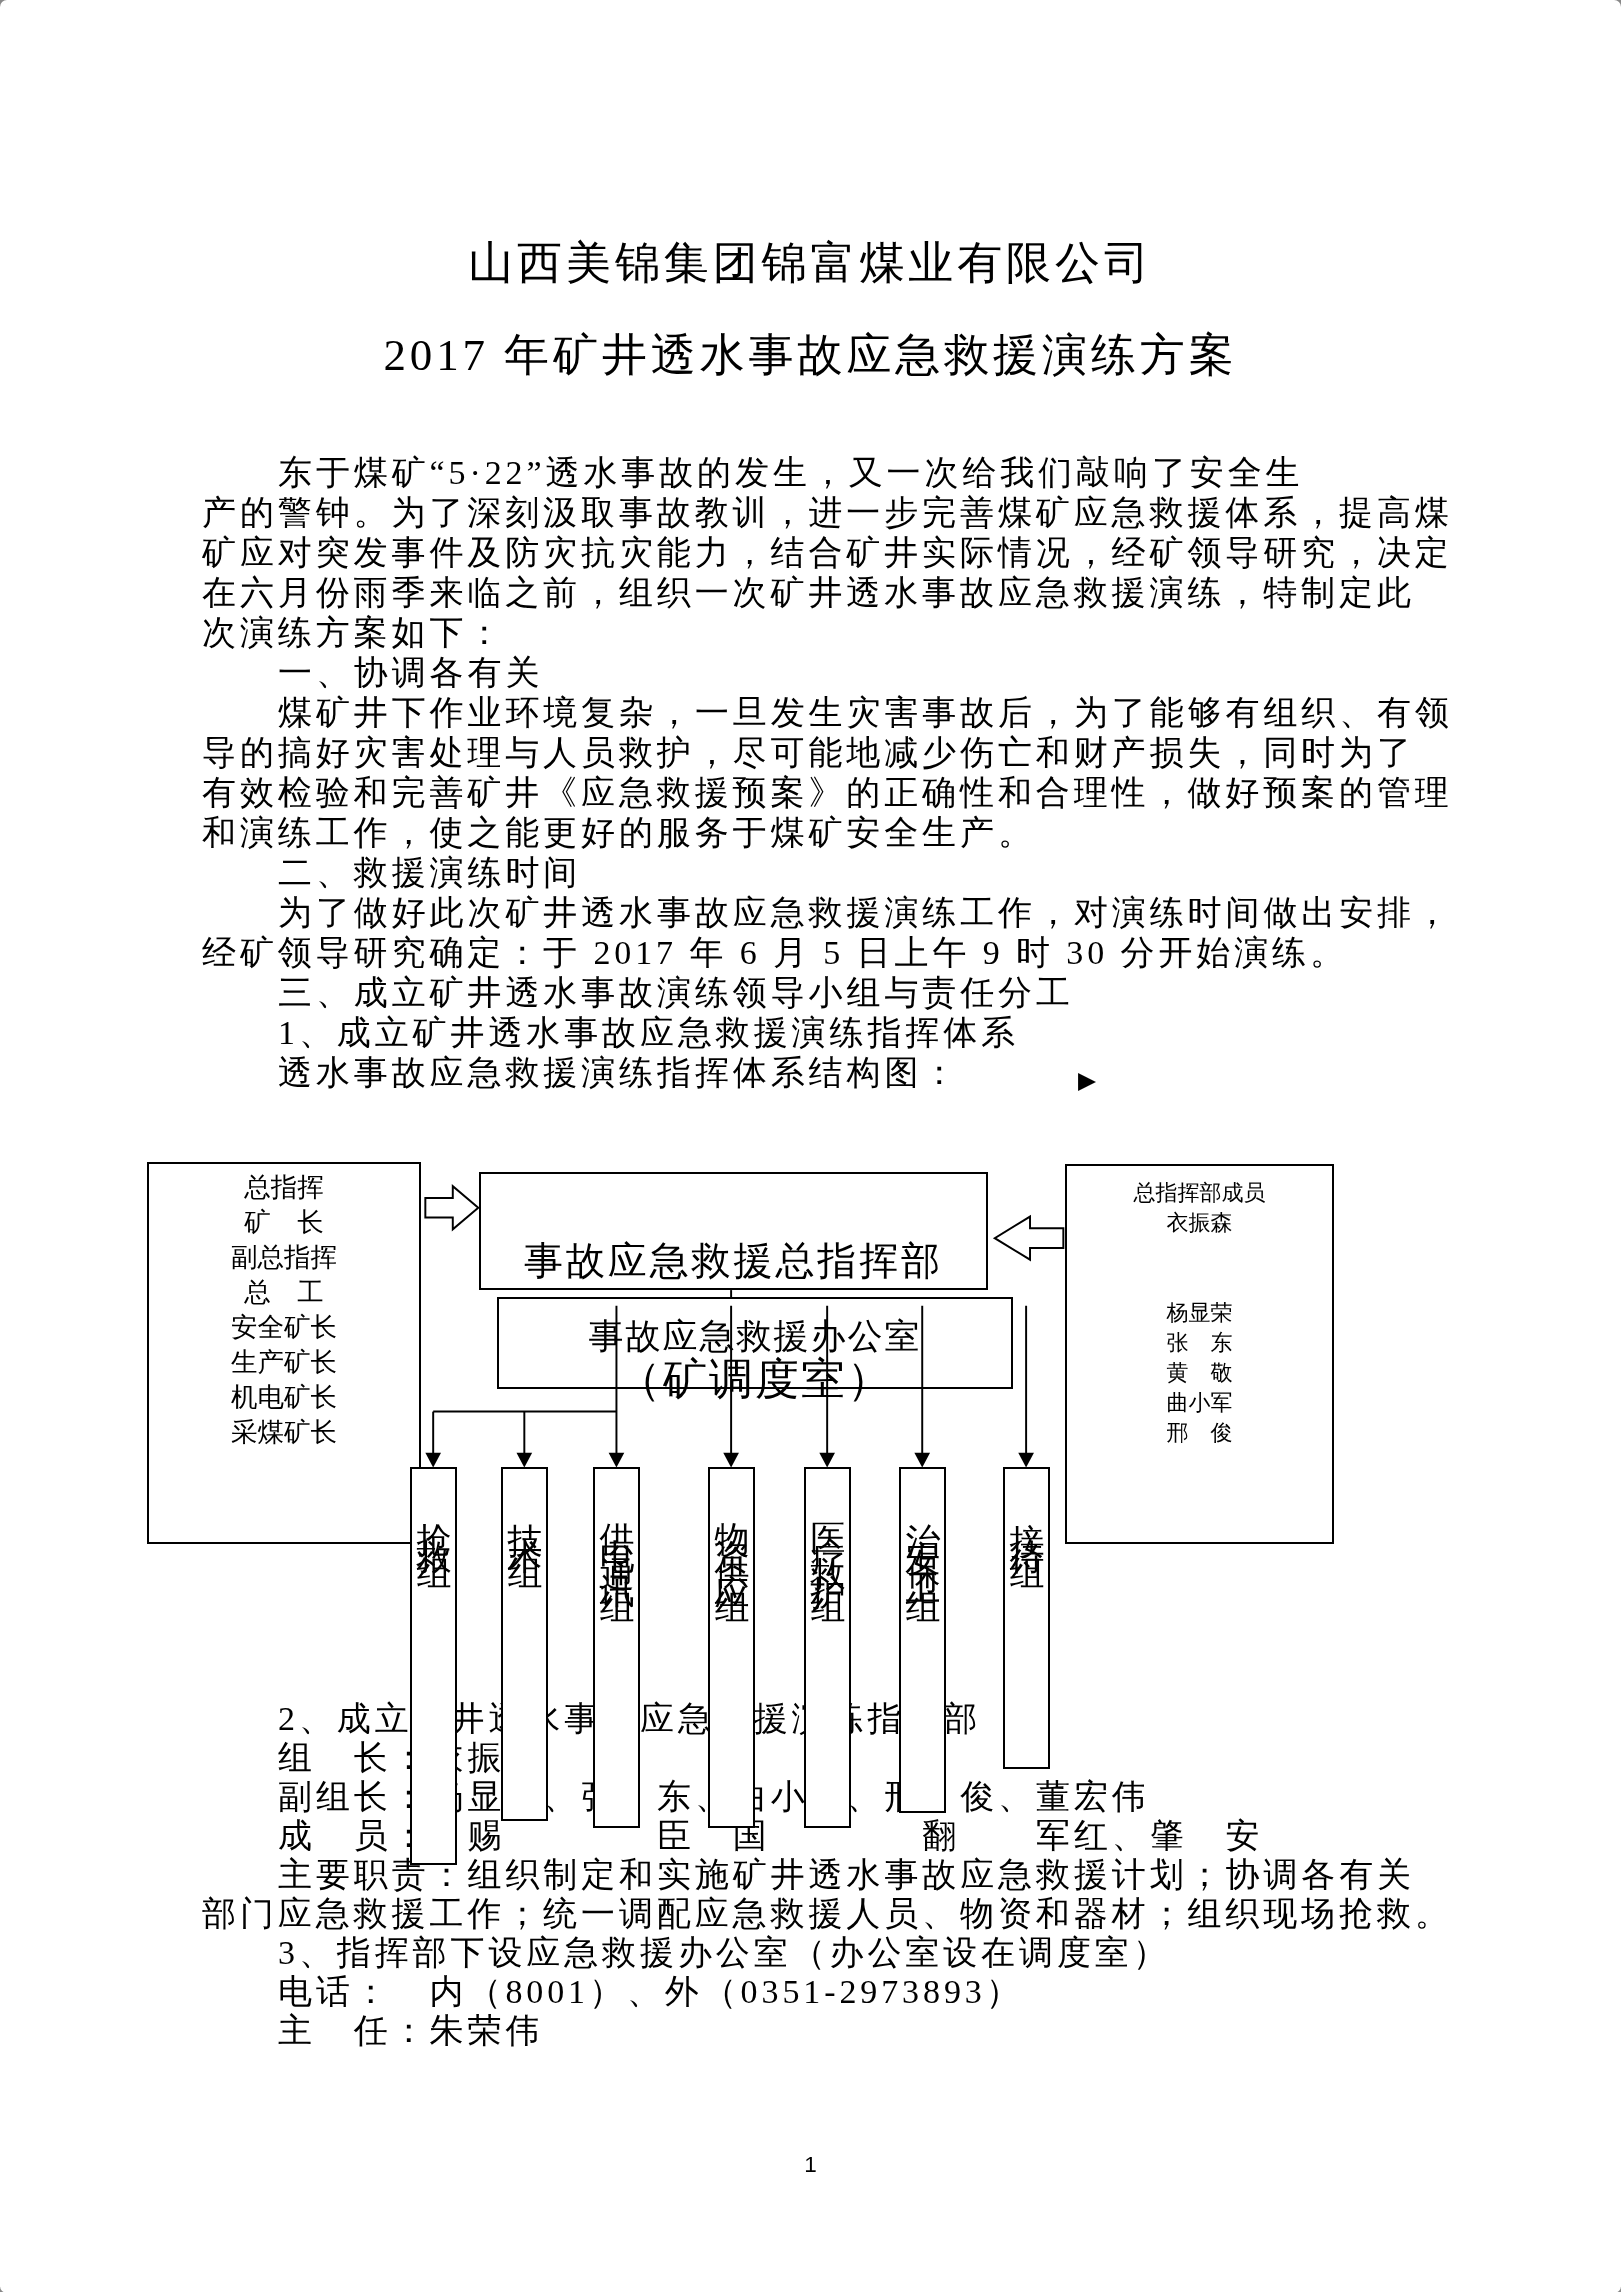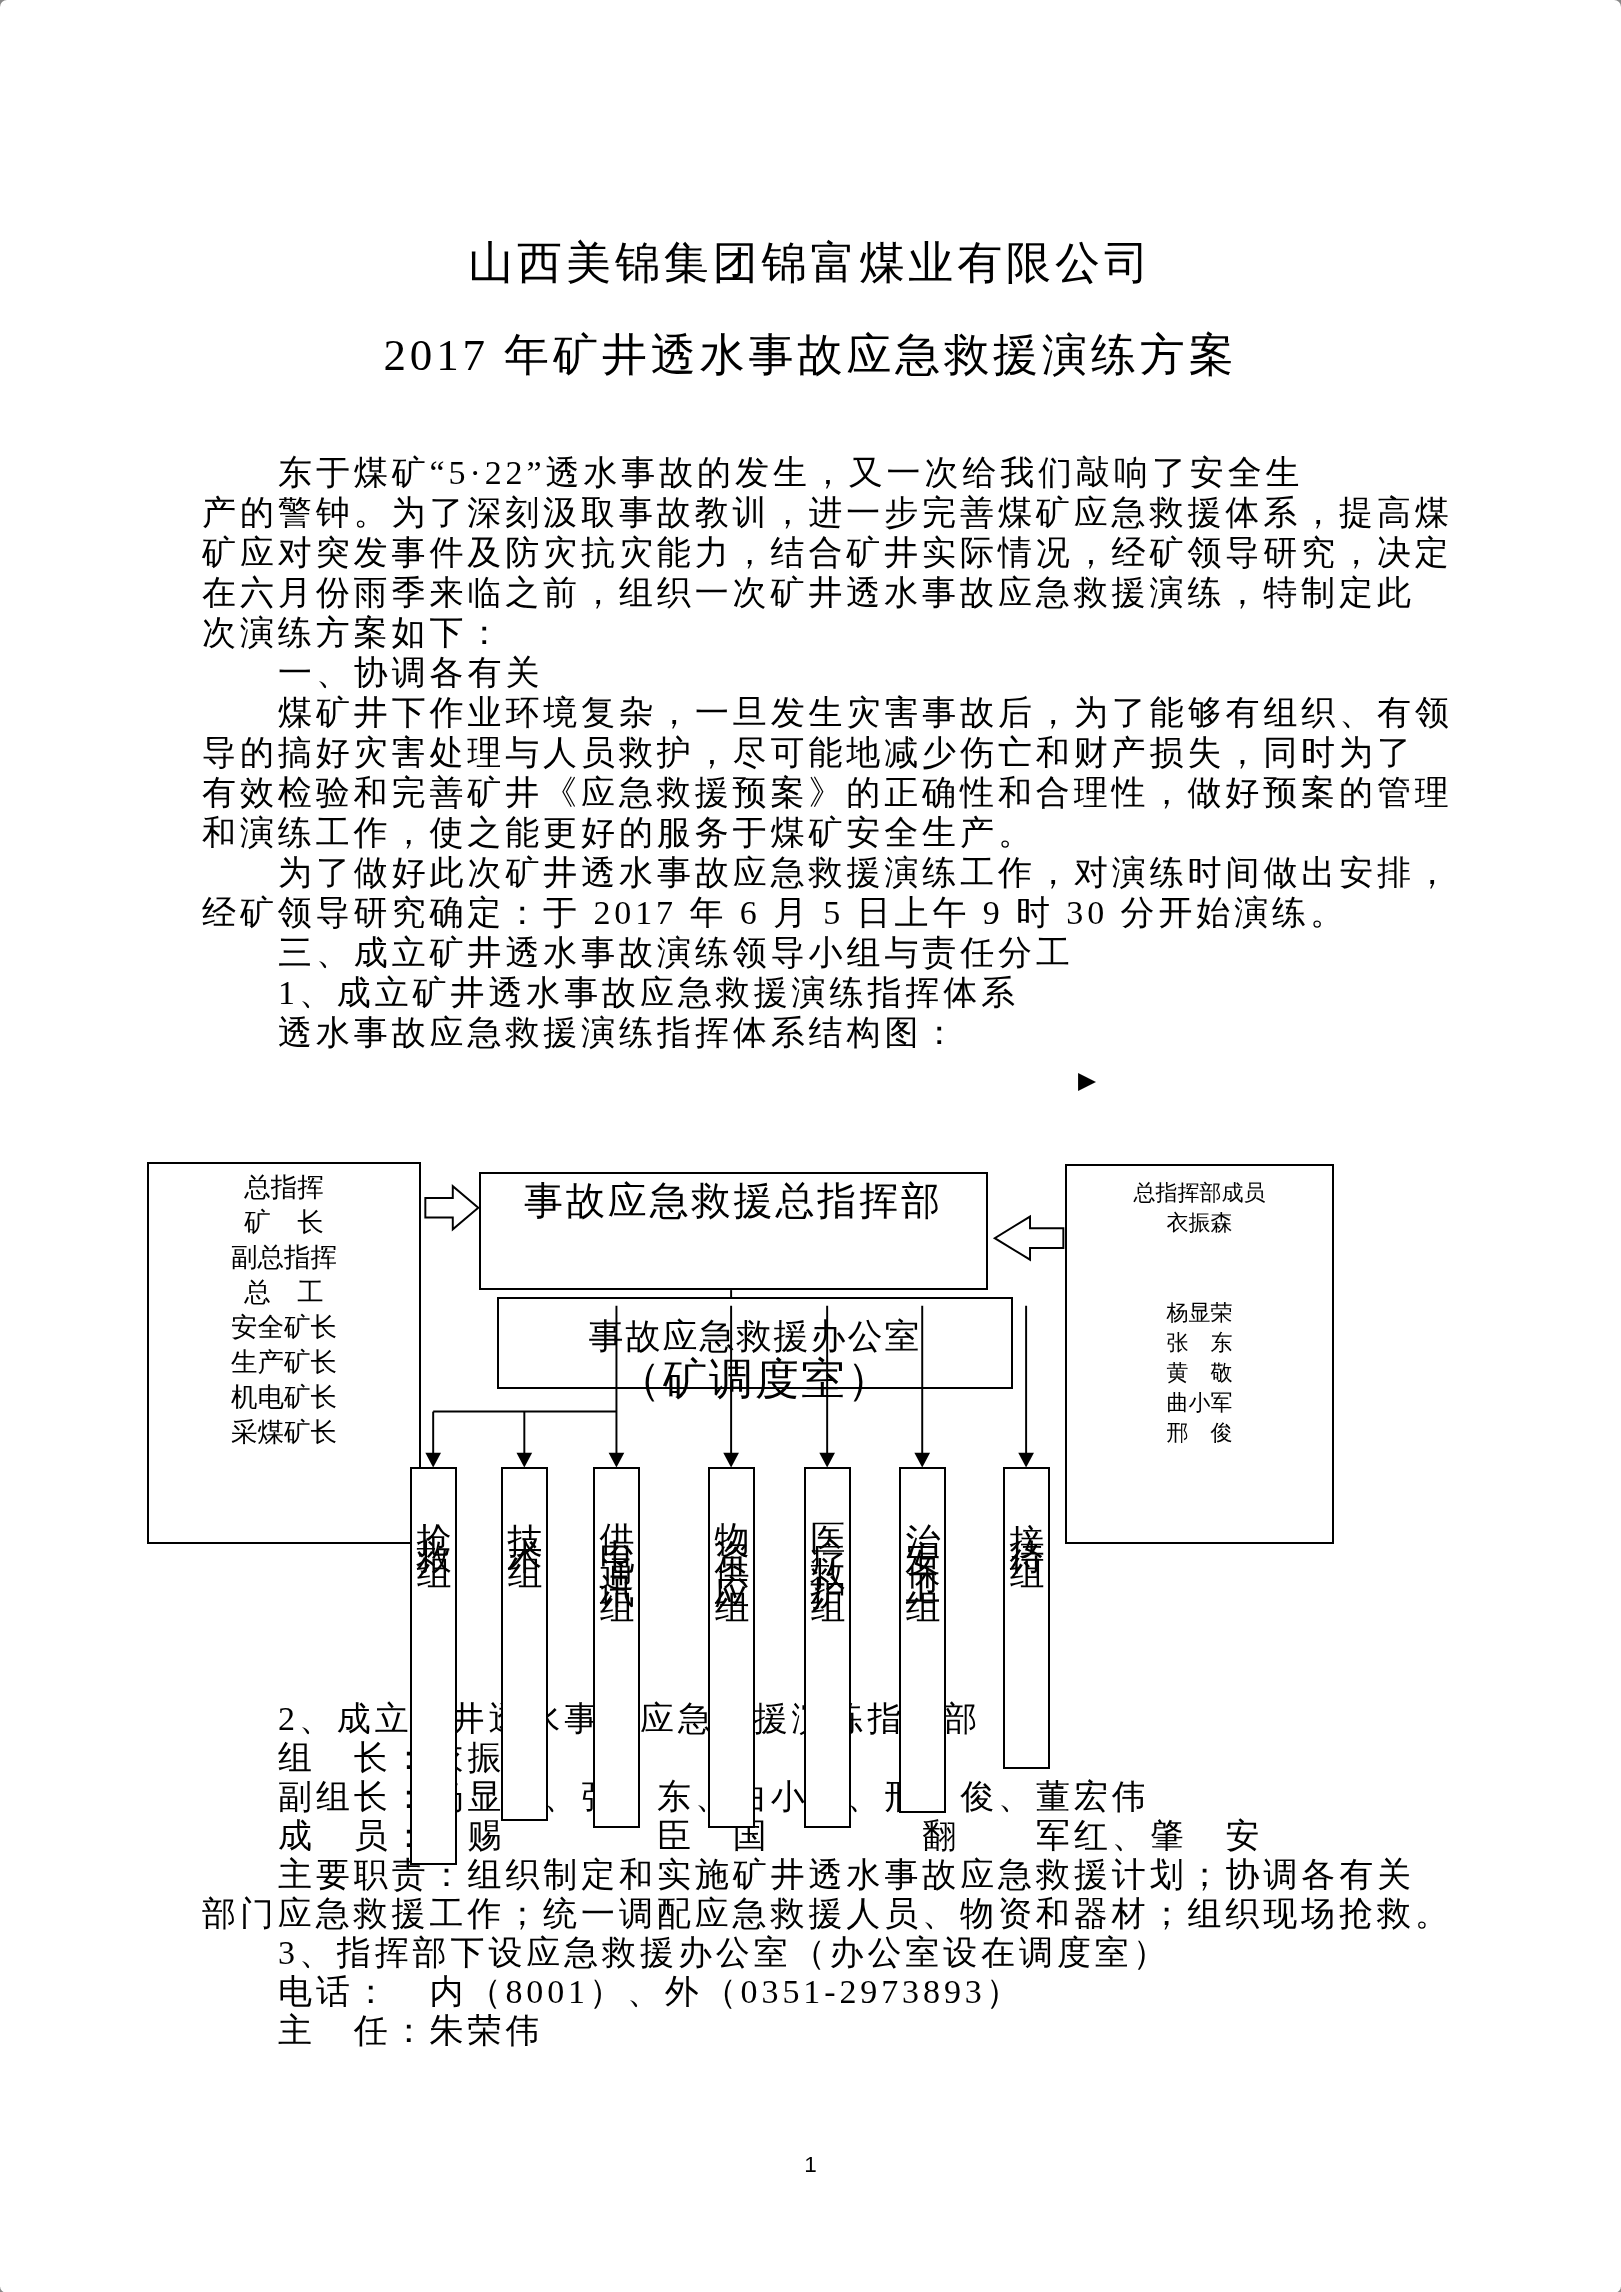--- a/index.html
+++ b/index.html
@@ -37,21 +37,21 @@
 
   .dbox {
     position:absolute; border:2px solid #000; background:#fff; z-index:2;
   }
   .box-left {
     left:147px; top:1162px; width:274px; height:382px;
     font-size:26.5px; line-height:35px; text-align:center; padding-top:6px;
   }
   .box-topcenter {
     left:479px; top:1172px; width:509px; height:118px;
-    display:flex; align-items:flex-start; justify-content:center;
+    display:flex; align-items:flex-end; justify-content:center;
     font-size:39px; letter-spacing:2.9px;
   }
   .box-office {
     left:497px; top:1297px; width:516px; height:92px;
     text-align:center; padding-top:16px;
   }
   .box-office .o1 { font-size:35px; line-height:43px; letter-spacing:2px; }
   .box-office .o2 { font-size:44px; line-height:43px; letter-spacing:2px; }
   .box-right {
     left:1065px; top:1164px; width:269px; height:380px;
@@ -99,20 +99,21 @@
     <div class="line indent">东于煤矿“5·22”透水事故的发生，又一次给我们敲响了安全生</div>
     <div class="line">产的警钟。为了深刻汲取事故教训，进一步完善煤矿应急救援体系，提高煤</div>
     <div class="line">矿应对突发事件及防灾抗灾能力，结合矿井实际情况，经矿领导研究，决定</div>
     <div class="line">在六月份雨季来临之前，组织一次矿井透水事故应急救援演练，特制定此</div>
     <div class="line">次演练方案如下：</div>
     <div class="line indent">一、协调各有关</div>
     <div class="line indent">煤矿井下作业环境复杂，一旦发生灾害事故后，为了能够有组织、有领</div>
     <div class="line">导的搞好灾害处理与人员救护，尽可能地减少伤亡和财产损失，同时为了</div>
     <div class="line">有效检验和完善矿井《应急救援预案》的正确性和合理性，做好预案的管理</div>
     <div class="line">和演练工作，使之能更好的服务于煤矿安全生产。</div>
+    <div class="line indent">二、救援演练时间</div>
     <div class="line indent">为了做好此次矿井透水事故应急救援演练工作，对演练时间做出安排，</div>
     <div class="line">经矿领导研究确定：于 2017 年 6 月 5 日上午 9 时 30 分开始演练。</div>
     <div class="line indent">三、成立矿井透水事故演练领导小组与责任分工</div>
     <div class="line indent">1、成立矿井透水事故应急救援演练指挥体系</div>
     <div class="line indent">透水事故应急救援演练指挥体系结构图：</div>
   </div>
 
   <div class="cursor-artifact">▶</div>
 
   <div class="dbox box-left">

